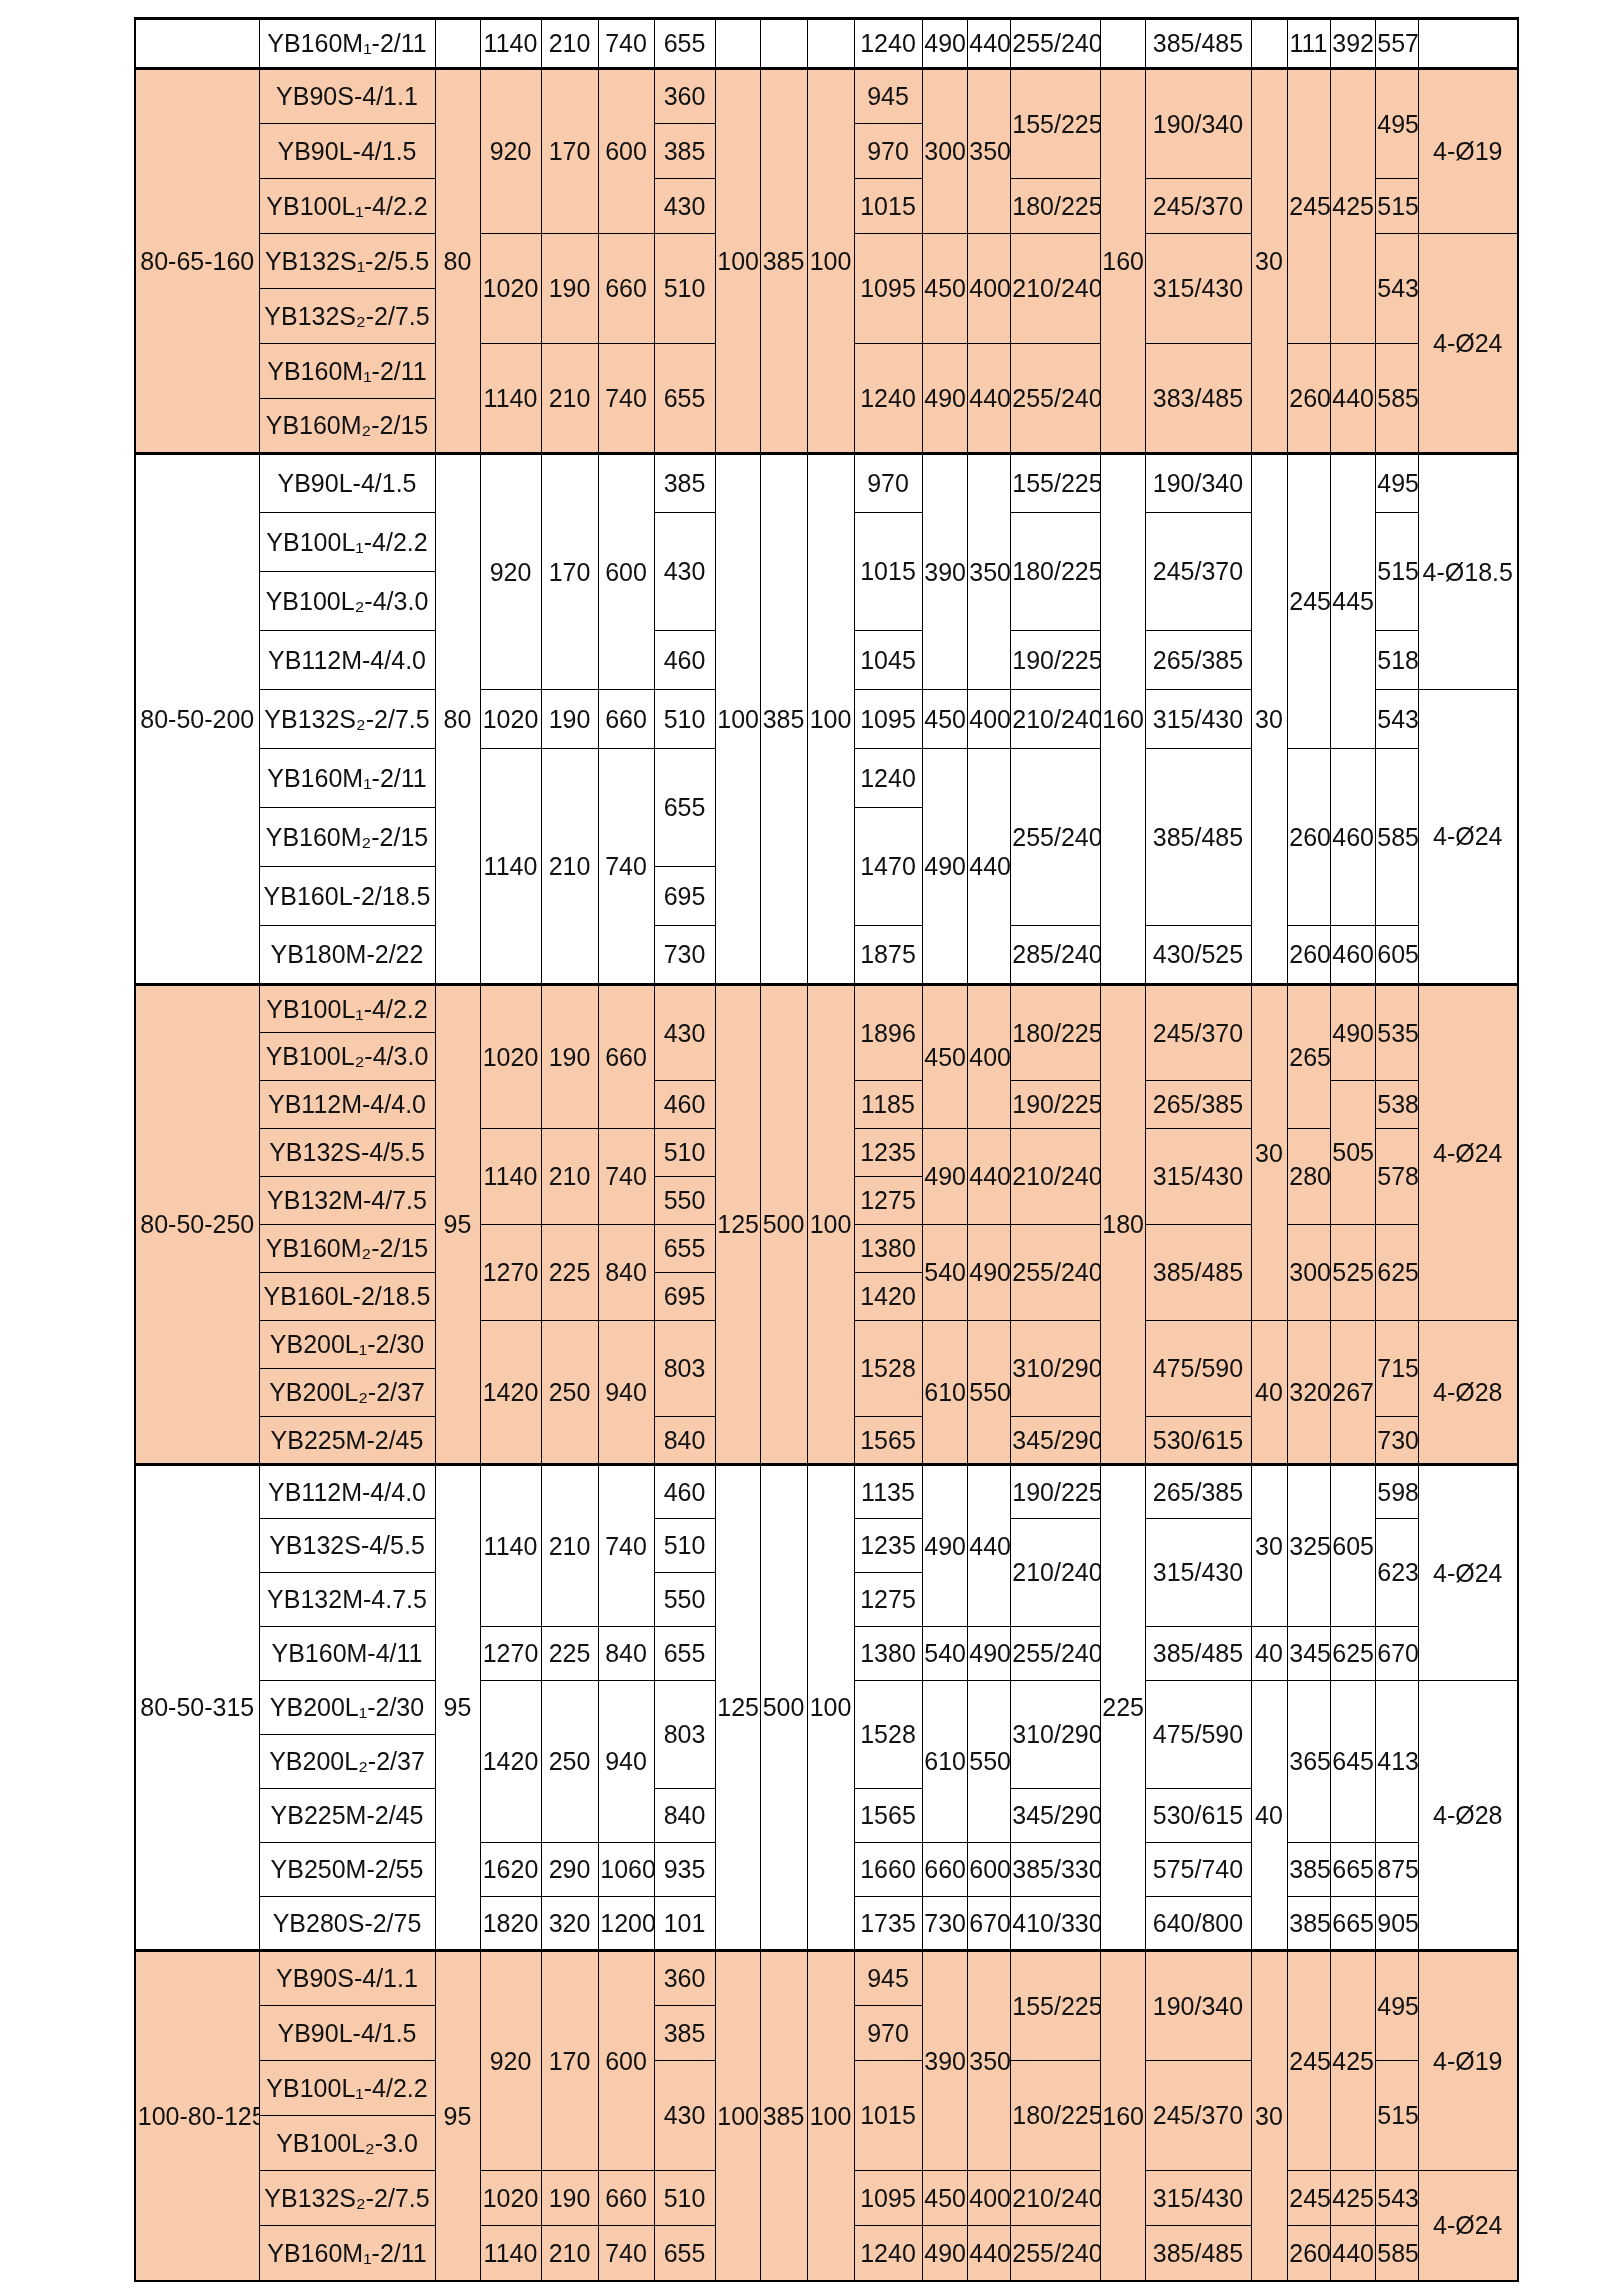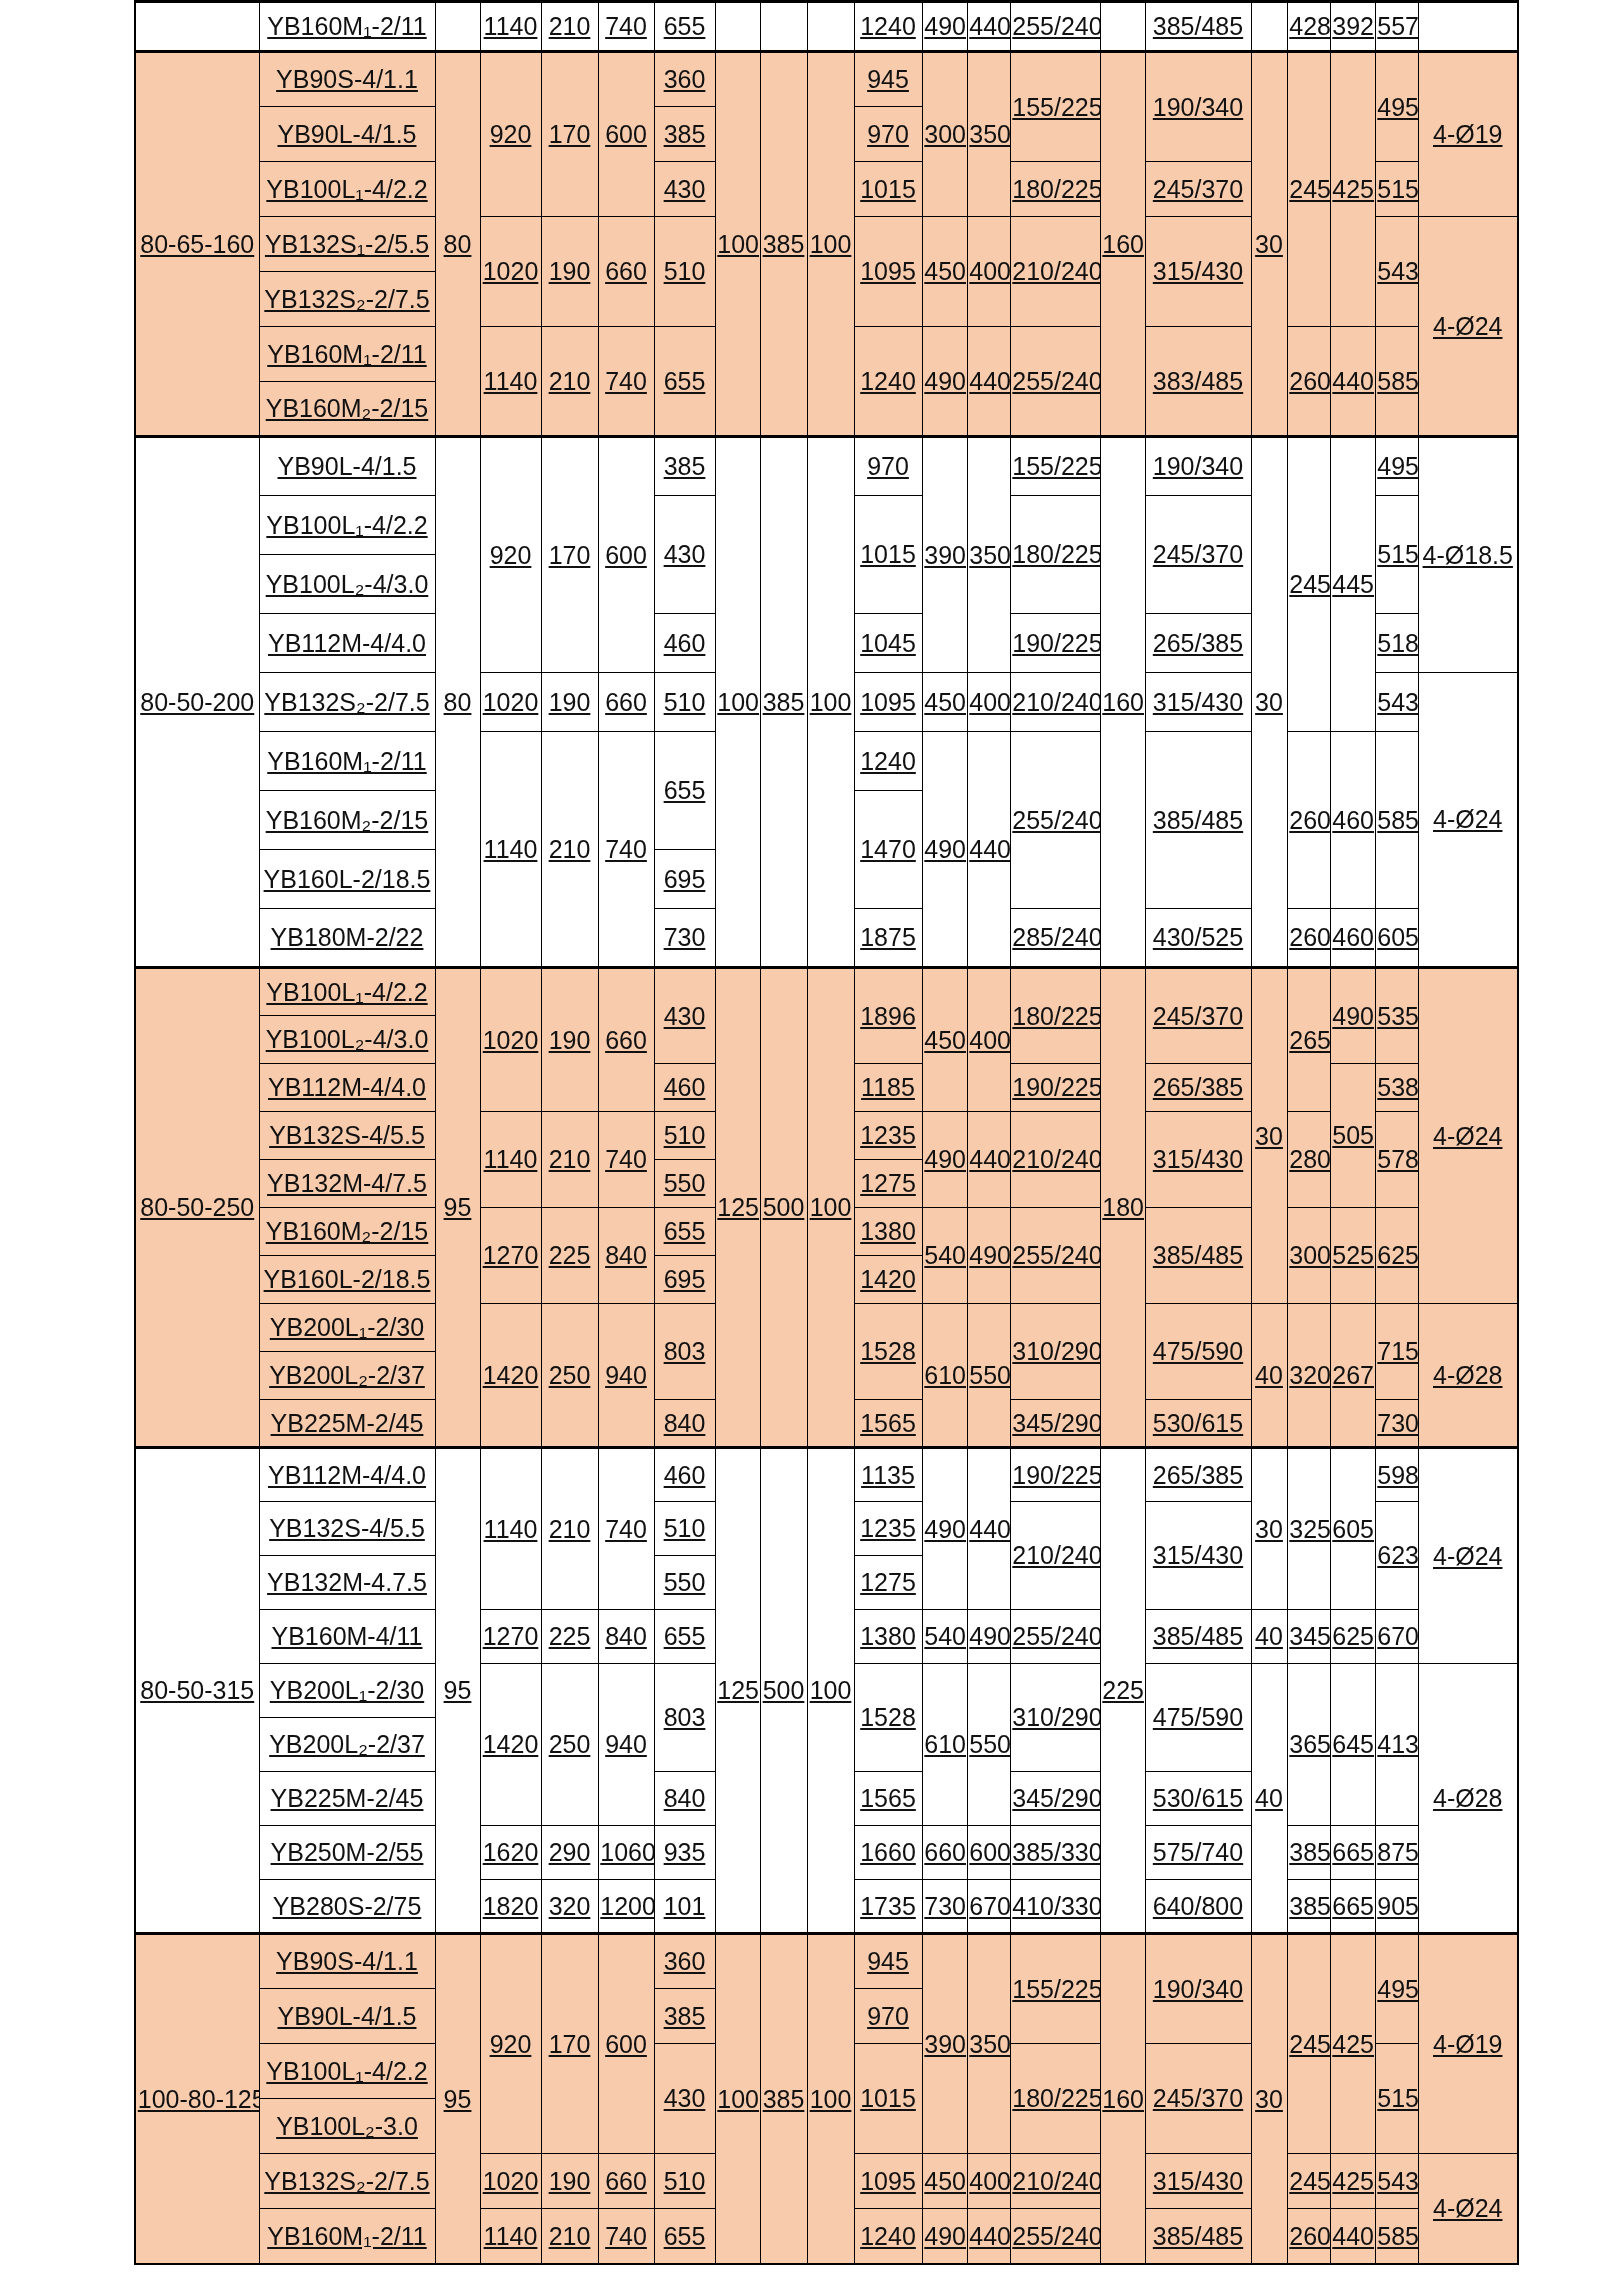--- a/index.html
+++ b/index.html
@@ -1,21 +1,21 @@
 <!DOCTYPE html>
 <html style="font-size:14.3px"><head>
 <meta charset="utf-8">
 <style>
   html,body{margin:0;padding:0;background:#fff;}
   body{width:1620px;height:2291px;position:relative;overflow:hidden;
        font-family:"Liberation Sans","DejaVu Sans",sans-serif;color:#111;}
   #sheet{position:absolute;left:0;top:0;width:1620px;height:2291px;background:#fff;}
   table.spec{border-collapse:collapse;table-layout:fixed;
-             position:absolute;left:134px;top:0;width:1379px;
-             border:2.7px solid #000;text-decoration:underline;}
+             position:absolute;left:134px;top:17px;width:1379px;
+             border:2.7px solid #000;}
   table.spec td{border:1.8px solid #000;padding:0 1.8px;text-align:center;
                 vertical-align:middle;font-size:25px;line-height:1.05;
                 overflow:hidden;white-space:nowrap;}
   table.spec tbody{border-top:3.6px solid #000;}
   tbody.peach td{background:#F8CBAD;}
   tbody.white td{background:#FFFFFF;}
   td.model{font-size:24px;}
   td.groupname{font-size:24px;margin-top:40px;}
 </style>
 </head>
@@ -58,21 +58,21 @@
           <td></td>
           <td></td>
           <td></td>
           <td>1240</td>
           <td>490</td>
           <td>440</td>
           <td>255/240</td>
           <td></td>
           <td>385/485</td>
           <td></td>
-          <td>428</td>
+          <td>111</td>
           <td>392</td>
           <td>557</td>
           <td></td>
         </tr>
       </tbody>
       <tbody class="peach">
         <tr style="height: 55px;">
           <td rowspan="7" class="groupname">80-65-160</td>
           <td class="model">YB90S-4/1.1</td>
           <td rowspan="7">80</td>

